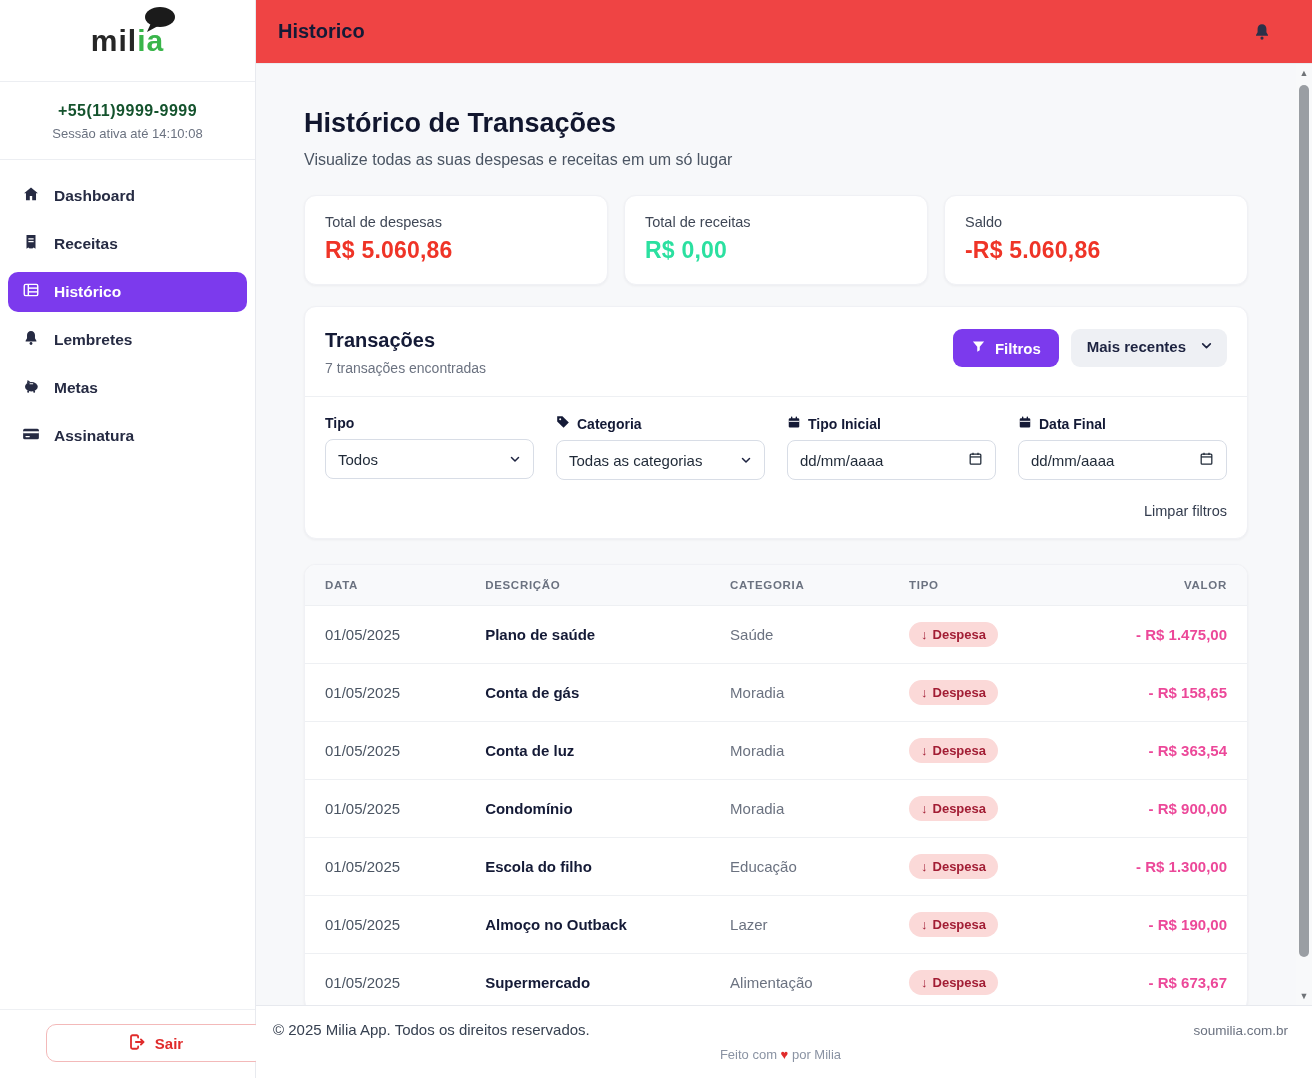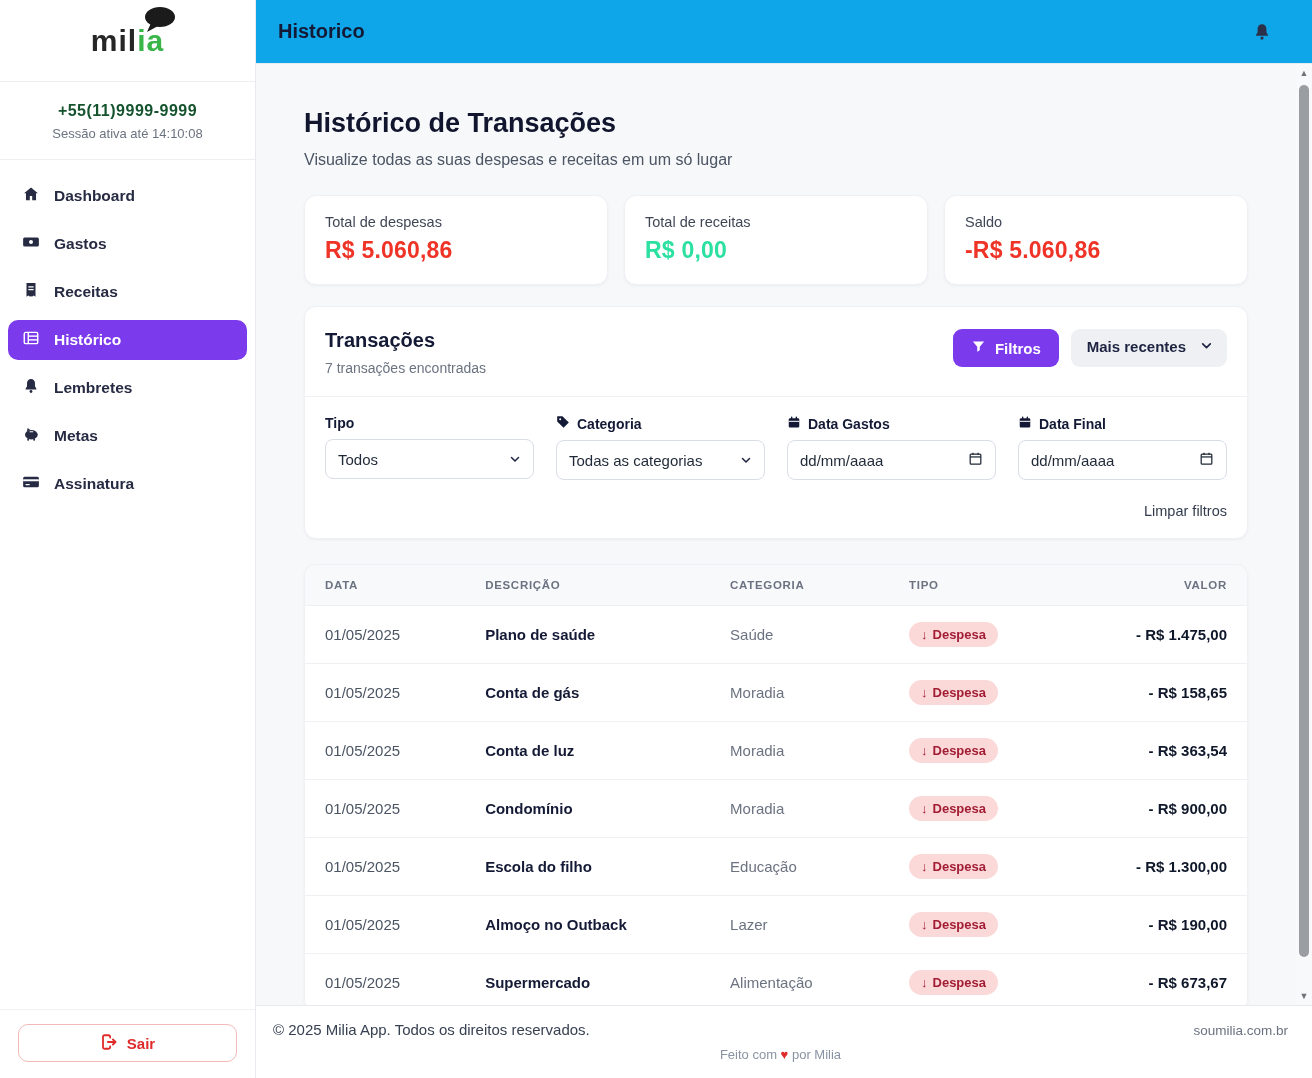--- a/index.html
+++ b/index.html
@@ -22,24 +22,24 @@
   .session{ font-size:13px; color:#6b7280; margin-top:6px; }
   nav{ padding:16px 8px 0; flex:0 0 auto; }
   .nav-item{ display:flex; align-items:center; gap:14px; height:40px; padding:0 14px;
     margin-bottom:8px; border-radius:10px; font-size:15.5px; font-weight:700;
     color:#262b43; cursor:pointer; }
   .nav-item svg{ flex:none; }
   .nav-item.active{ background:#7c3aed; color:#fff; }
   .sidebar-footer{ margin-top:auto; padding:14px 18px 16px; border-top:1px solid #eef0f3; }
   .logout-btn{ width:100%; height:38px; background:#fff; border:1px solid #f3b9b9;
     border-radius:10px; color:#e02b2b; font-family:inherit; font-size:15px; font-weight:700;
-    display:flex; align-items:center; justify-content:center; gap:9px; cursor:pointer; }
+    display:flex; align-items:center; justify-content:center; gap:9px; cursor:pointer;margin-left:28px; }
   
   .main{ margin-left:256px; height:1078px; display:flex; flex-direction:column; position:relative; }
-  .topbar{ height:64px; background:#0ea5e9; border-bottom:1px solid #e9ecef;
+  .topbar{ height:64px; background:#ef4444; border-bottom:1px solid #e9ecef;
     display:flex; align-items:center; padding:0 40px 0 22px; flex:none; }
   .topbar-title{ font-size:20px; font-weight:800; color:#141a36; }
   .topbar-bell{ margin-left:auto; cursor:pointer; display:flex; }
   .content{ flex:1 1 auto; overflow:hidden; padding:44px 64px 0 48px; }
   .page-title{ font-size:27px; font-weight:800; color:#11162e; }
   .page-subtitle{ font-size:16px; color:#4b5563; margin-top:12px; }
   
   .cards{ display:grid; grid-template-columns:repeat(3,1fr); gap:16px; margin-top:26px; }
   .card{ background:#fff; border:1px solid #f0f1f5; border-radius:12px; padding:18px 20px 20px;
     box-shadow:0 1px 3px rgba(16,24,40,.05); }
@@ -74,21 +74,21 @@
     overflow:hidden; box-shadow:0 1px 3px rgba(16,24,40,.05); }
   table{ width:100%; border-collapse:collapse; }
   thead th{ background:#f8f9fb; text-align:left; padding:14px 20px; font-size:11.5px;
     font-weight:700; letter-spacing:.7px; color:#6b7280; }
   thead th:last-child{ text-align:right; }
   tbody td{ padding:16px 20px; border-top:1px solid #eef0f3; font-size:15px; }
   td.c-date{ color:#4b5563; width:17%; }
   td.c-desc{ color:#141a36; font-weight:600; width:26%; }
   td.c-cat{ color:#6b7280; width:19%; }
   td.c-tipo{ width:20%; }
-  td.c-val{ width:18%; text-align:right; color:#0f172a; font-weight:600; }
+  td.c-val{ width:18%; text-align:right; color:#ec4899; font-weight:600; }
   .badge{ display:inline-flex; align-items:center; gap:5px; background:#fbd9d8; color:#a21d34;
     border-radius:999px; padding:5px 12px; font-size:13px; font-weight:700; }
   
   .footer{ flex:none; height:73px; background:#fff; border-top:1px solid #e7e9ee;
     position:relative; padding:15px 24px 0 17px; }
   .footer-row{ display:flex; align-items:baseline; }
   .footer-copy{ font-size:15px; color:#374151; }
   .footer-site{ margin-left:auto; font-size:13.5px; color:#6b7280; }
   .footer-made{ text-align:center; font-size:13px; color:#8a93a3; margin-top:9px; }
   .footer-made .heart{ color:#e02b2b; }
@@ -123,27 +123,20 @@
   </div>
   <nav>
     <div class="nav-item">
       <span><svg width="18" height="18" viewBox="0 0 24 24" fill="currentColor">
             <path d="M12 3.2 2.8 11h2.5v9.3h5.1v-5.8h3.2v5.8h5.1V11h2.5z"></path>
           </svg></span>
       <span>Dashboard</span>
     </div>
     <div class="nav-item">
       <span><svg width="18" height="18" viewBox="0 0 24 24" fill="currentColor">
-            <rect x="1.5" y="6" width="21" height="12" rx="2"></rect>
-            <circle cx="12" cy="12" r="2.7" fill="#fff"></circle>
-          </svg></span>
-      <span>Gastos</span>
-    </div>
-    <div class="nav-item">
-      <span><svg width="18" height="18" viewBox="0 0 24 24" fill="currentColor">
             <path d="M6 2.5h12V21l-2.4-1.7L13.2 21l-1.2-.9-1.2.9-2.4-1.7L6 21z"></path>
             <rect x="8.5" y="7" width="7" height="1.7" fill="#fff"></rect>
             <rect x="8.5" y="10.6" width="7" height="1.7" fill="#fff"></rect>
           </svg></span>
       <span>Receitas</span>
     </div>
     <div class="nav-item active">
       <span><svg width="18" height="18" viewBox="0 0 24 24" fill="none" stroke="#fff" stroke-width="1.9">
             <rect x="3" y="4.5" width="18" height="15" rx="2"></rect>
             <line x1="8.4" y1="4.5" x2="8.4" y2="19.5"></line>
@@ -270,21 +263,21 @@
           </div>
         </div>
         <div>
           <div class="filter-label">
             <span><svg width="14" height="14" viewBox="0 0 24 24" fill="#141a36">
                   <rect x="3" y="5.5" width="18" height="16" rx="2"></rect>
                   <rect x="3" y="10" width="18" height="1.7" fill="#fff"></rect>
                   <rect x="6.8" y="2.5" width="2.4" height="4.5" rx="1.1"></rect>
                   <rect x="14.8" y="2.5" width="2.4" height="4.5" rx="1.1"></rect>
                 </svg></span>
-            <span>Data Gastos</span>
+            <span>Tipo Inicial</span>
           </div>
           <div class="field">
             <span>dd/mm/aaaa</span>
             <span><svg width="15" height="15" viewBox="0 0 24 24" fill="none" stroke="#1f2937" stroke-width="2">
                   <rect x="3.5" y="5" width="17" height="16" rx="1.5"></rect>
                   <line x1="3.5" y1="9.5" x2="20.5" y2="9.5"></line>
                   <line x1="8" y1="2.8" x2="8" y2="6.5"></line>
                   <line x1="16" y1="2.8" x2="16" y2="6.5"></line>
                 </svg></span>
           </div>

